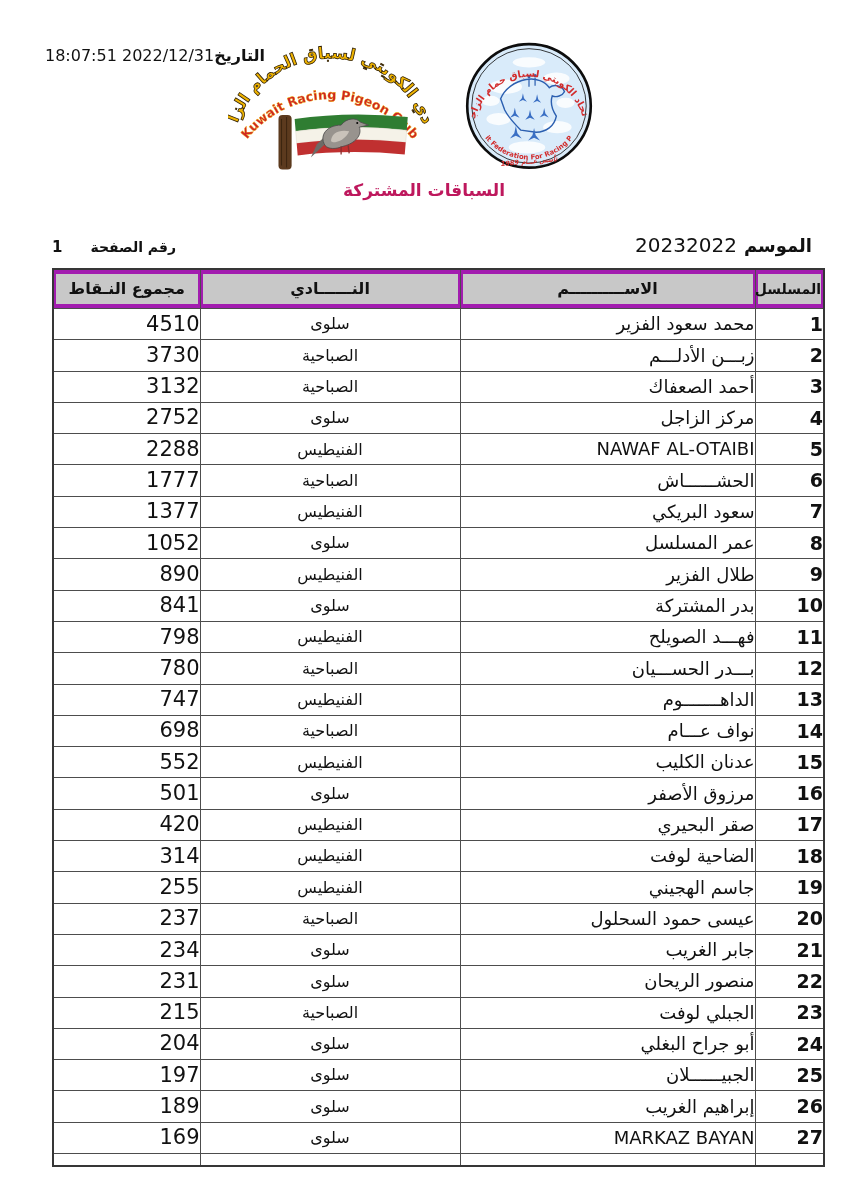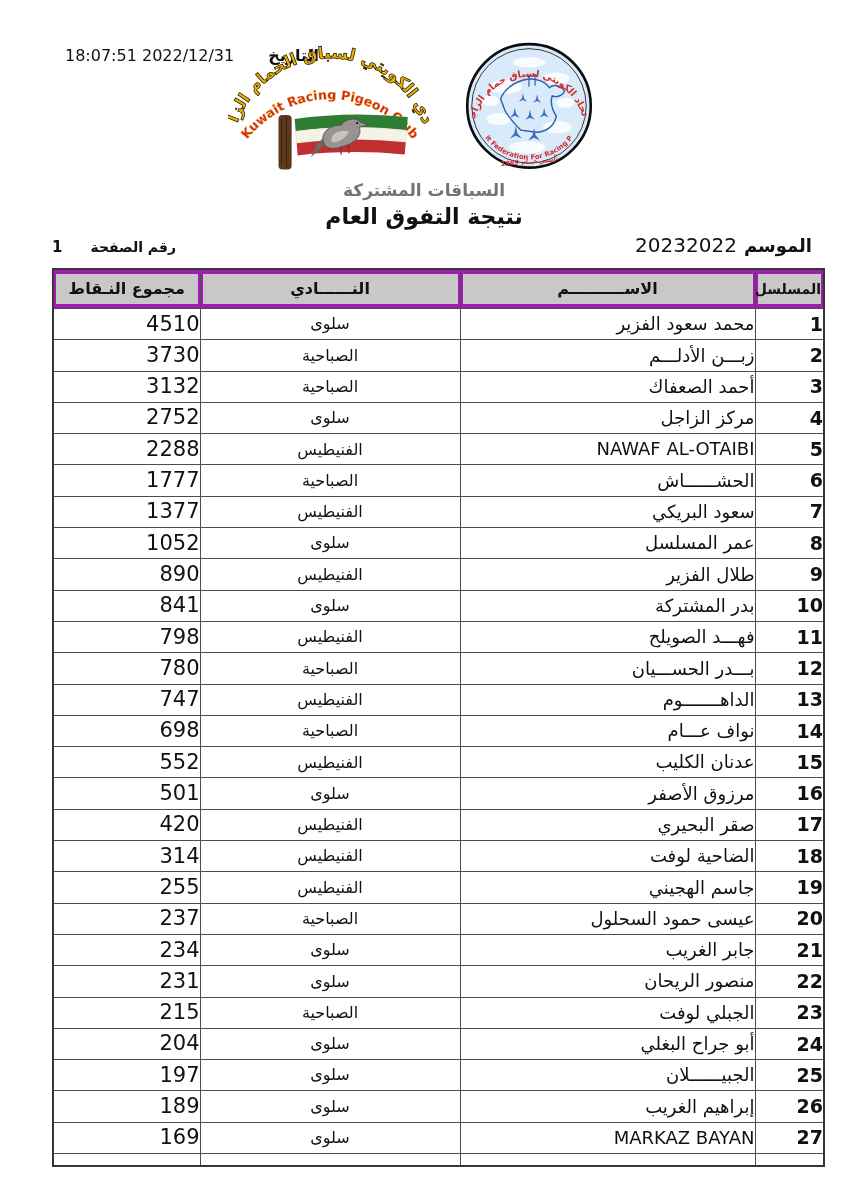--- a/index.html
+++ b/index.html
@@ -1,21 +1,21 @@
 <!DOCTYPE html>
 <html lang="ar"><head>
 <meta charset="utf-8">
 <style>
   html,body{margin:0;padding:0;background:#ffffff;}
   .page{
     position:relative; width:848px; height:1200px; background:#fff;
     font-family:"DejaVu Sans", sans-serif; color:#111; overflow:hidden;
   }
   
-  .date-row{position:absolute; top:46px; left:45px; display:flex; gap:34px; align-items:flex-start; font-size:16px; direction:ltr;margin-left:20px;}
+  .date-row{position:absolute; top:46px; left:45px; display:flex; align-items:flex-start; font-size:16px; direction:ltr;}
   .date-row .lbl{font-weight:bold; font-size:16px;}
   
   .club-logo{position:absolute; left:228px; top:44px; width:204px; height:138px;}
   .fed-logo{position:absolute; left:460px; top:34px; width:138px; height:160px;}
   
   .subtitle{position:absolute; top:180px; left:0; width:848px; text-align:center; font-weight:bold; font-size:17px;}
   .title{position:absolute; top:204px; left:0; width:848px; text-align:center; font-weight:bold; font-size:22px;}
   .season{position:absolute; top:233px; right:36px; display:flex; gap:7px; align-items:baseline; direction:ltr;}
   .season .val{font-size:20px;}
   .season .lbl{font-weight:bold; font-size:18px;}
@@ -119,22 +119,21 @@
       <text font-size="9.5" font-weight="bold" fill="#d22b2b">
         <textPath href="#fedArcTop" startOffset="50%" text-anchor="middle">الاتحاد الكويتي لسباق حمام الزاجل</textPath>
       </text>
       <text font-size="6.8" font-weight="bold" fill="#d22b2b">
         <textPath href="#fedArcBottom" startOffset="50%" text-anchor="middle">Kuwait Federation For Racing Pigeon</textPath>
       </text>
       <text x="68" y="128" font-size="6.5" font-style="italic" font-weight="bold" fill="#d22b2b" text-anchor="middle" transform="rotate(-5 68 128)">تأسس عـــام 1989</text>
     </svg>
   </div>
 
-  <div class="subtitle" style="color:#737373;">السباقات المشتركة</div>
-  <div class="title">نتيجة التفوق العام</div>
+  <div class="subtitle" style="color:#be185d;">السباقات المشتركة</div>
 
   <div class="season">
     <span class="val">20232022</span>
     <span class="lbl">الموسم</span>
   </div>
   <div class="pagenum">
     <span class="val">1</span>
     <span class="lbl">رقم الصفحة</span>
   </div>
 

